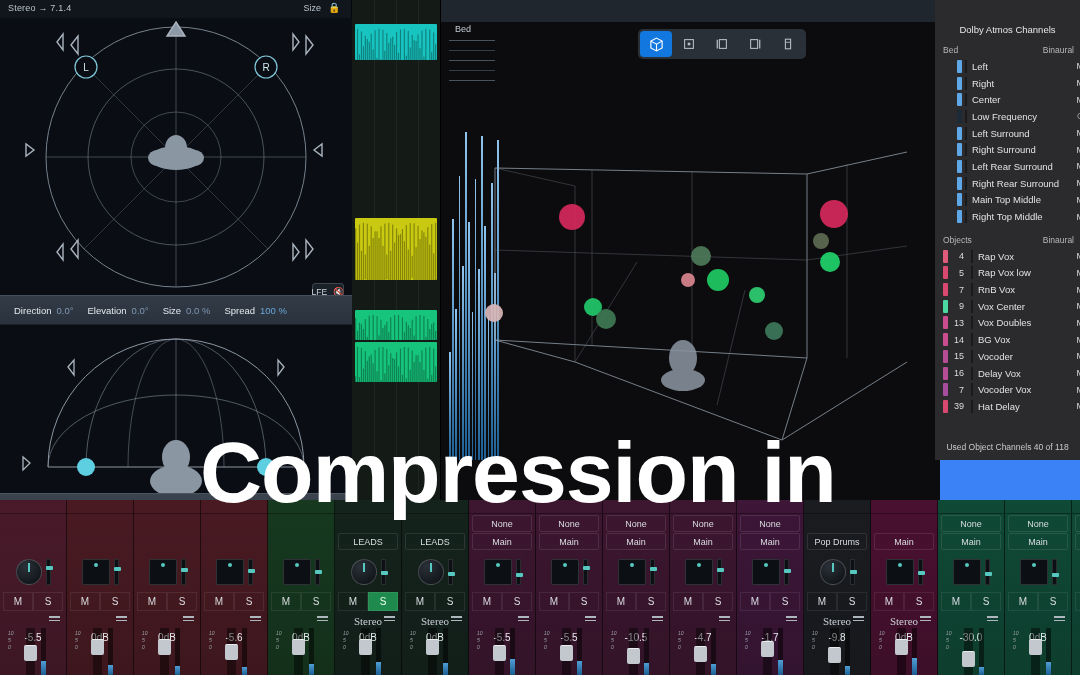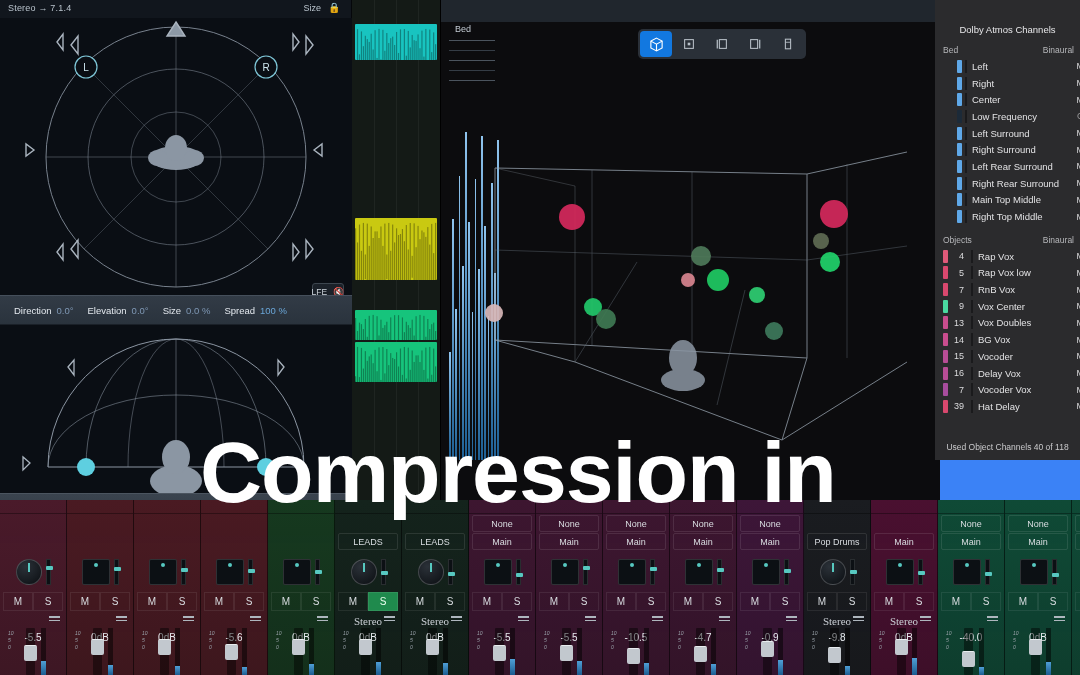--- a/index.html
+++ b/index.html
@@ -1174,21 +1174,21 @@
           </div>
         </div>
         <div class="ms">
           <div>M</div>
           <div class="">S</div>
         </div>
         <div class="s-fmt">
           <span></span>
         </div>
         <div class="s-db">
-          <span>-0.9</span>
+          <span>-1.7</span>
         </div>
         <div class="s-fader">
           <div class="eqmark">
             <i></i>
             <i></i>
           </div>
           <div class="scale">
             <i>10</i>
             <i>5</i>
             <i>0</i>
@@ -1302,21 +1302,21 @@
           </div>
         </div>
         <div class="ms">
           <div>M</div>
           <div class="">S</div>
         </div>
         <div class="s-fmt">
           <span></span>
         </div>
         <div class="s-db">
-          <span>-40.0</span>
+          <span>-30.0</span>
         </div>
         <div class="s-fader">
           <div class="eqmark">
             <i></i>
             <i></i>
           </div>
           <div class="scale">
             <i>10</i>
             <i>5</i>
             <i>0</i>

